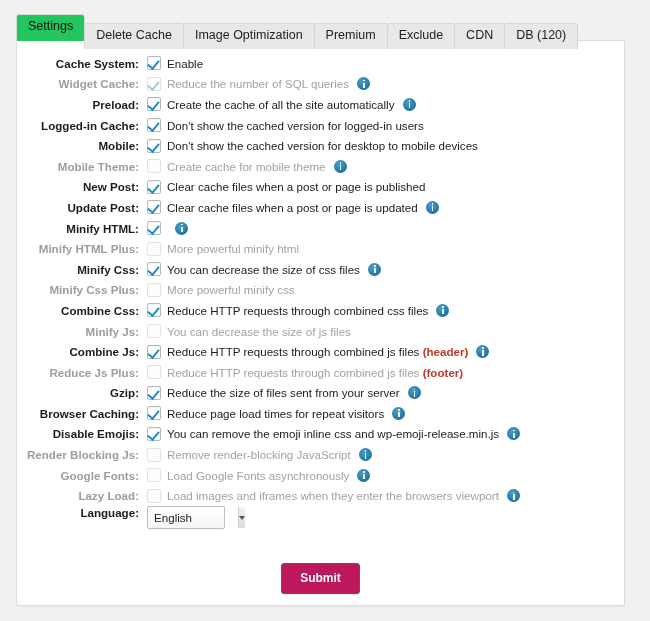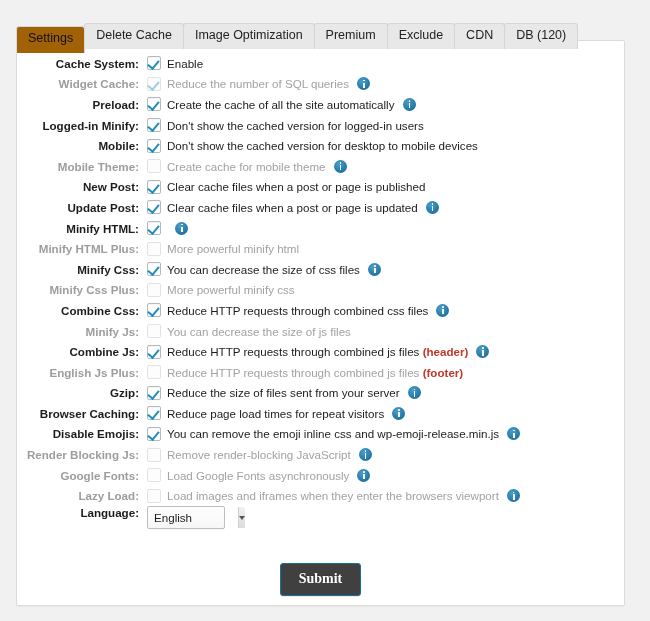--- a/index.html
+++ b/index.html
@@ -32,24 +32,24 @@
     padding:5px 11px 6px 11px;
     margin-right:-1px;
     line-height:1.1;
     border-radius:3px 3px 0 0;
     cursor:pointer;
     position:relative;
     top:9px;
     white-space:nowrap;
   }
   .tab.active {
-    background:#a16207;
+    background:#22c55e;
     border-color:#d9d9d9;
     color:#111;
-    top:13px;
+    top:1px;
     padding-bottom:7px;
     z-index:5;
   }
 
   
   .panel {
     position:relative;
     margin:0 17px 0 8px;
     background:#fff;
     border:1px solid #dcdcdc;
@@ -180,31 +180,30 @@
     width:0;height:0;
     border-left:3.5px solid transparent;
     border-right:3.5px solid transparent;
     border-top:4px solid #555;
   }
 
   
   .submit-wrap { text-align:center; margin-top:23px; }
   .submit {
     display:inline-block;
-    background:#404040;
+    background:#be185d;
     color:#fff;
-    font-size:14px;
+    font-size:12px;
     font-weight:bold;
     border:1px solid #16719b;
     border-radius:3px;
     padding:7px 18px 8px 18px;
     cursor:pointer;
     text-shadow:0 -1px 0 rgba(0,0,0,0.15);
     box-shadow:0 1px 0 rgba(0,0,0,0.08);
-    font-family:Liberation Serif, serif;
   }
 </style>
 </head>
 <body>
 
 <div id="page">
 
   <div class="tabs">
       <div class="tab active">Settings</div>
       <div class="tab">Delete Cache</div>
@@ -235,21 +234,21 @@
           </div>
           <div class="row">
             <div class="lbl">Preload:</div>
             <div class="ctl">
               <div class="cb checked"></div>
               <div class="txt"><span>Create the cache of all the site automatically</span></div>
               <span class="info"></span>
             </div>
           </div>
           <div class="row">
-            <div class="lbl">Logged-in Minify:</div>
+            <div class="lbl">Logged-in Cache:</div>
             <div class="ctl">
               <div class="cb checked"></div>
               <div class="txt"><span>Don't show the cached version for logged-in users</span></div>
             </div>
           </div>
           <div class="row">
             <div class="lbl">Mobile:</div>
             <div class="ctl">
               <div class="cb checked"></div>
               <div class="txt"><span>Don't show the cached version for desktop to mobile devices</span></div>
@@ -324,21 +323,21 @@
           </div>
           <div class="row">
             <div class="lbl">Combine Js:</div>
             <div class="ctl">
               <div class="cb checked"></div>
               <div class="txt"><span>Reduce HTTP requests through combined js files</span> <span class="accent">(header)</span></div>
               <span class="info"></span>
             </div>
           </div>
           <div class="row dim">
-            <div class="lbl">English Js Plus:</div>
+            <div class="lbl">Reduce Js Plus:</div>
             <div class="ctl">
               <div class="cb"></div>
               <div class="txt"><span>Reduce HTTP requests through combined js files</span> <span class="accent">(footer)</span></div>
             </div>
           </div>
           <div class="row">
             <div class="lbl">Gzip:</div>
             <div class="ctl">
               <div class="cb checked"></div>
               <div class="txt"><span>Reduce the size of files sent from your server</span></div>

